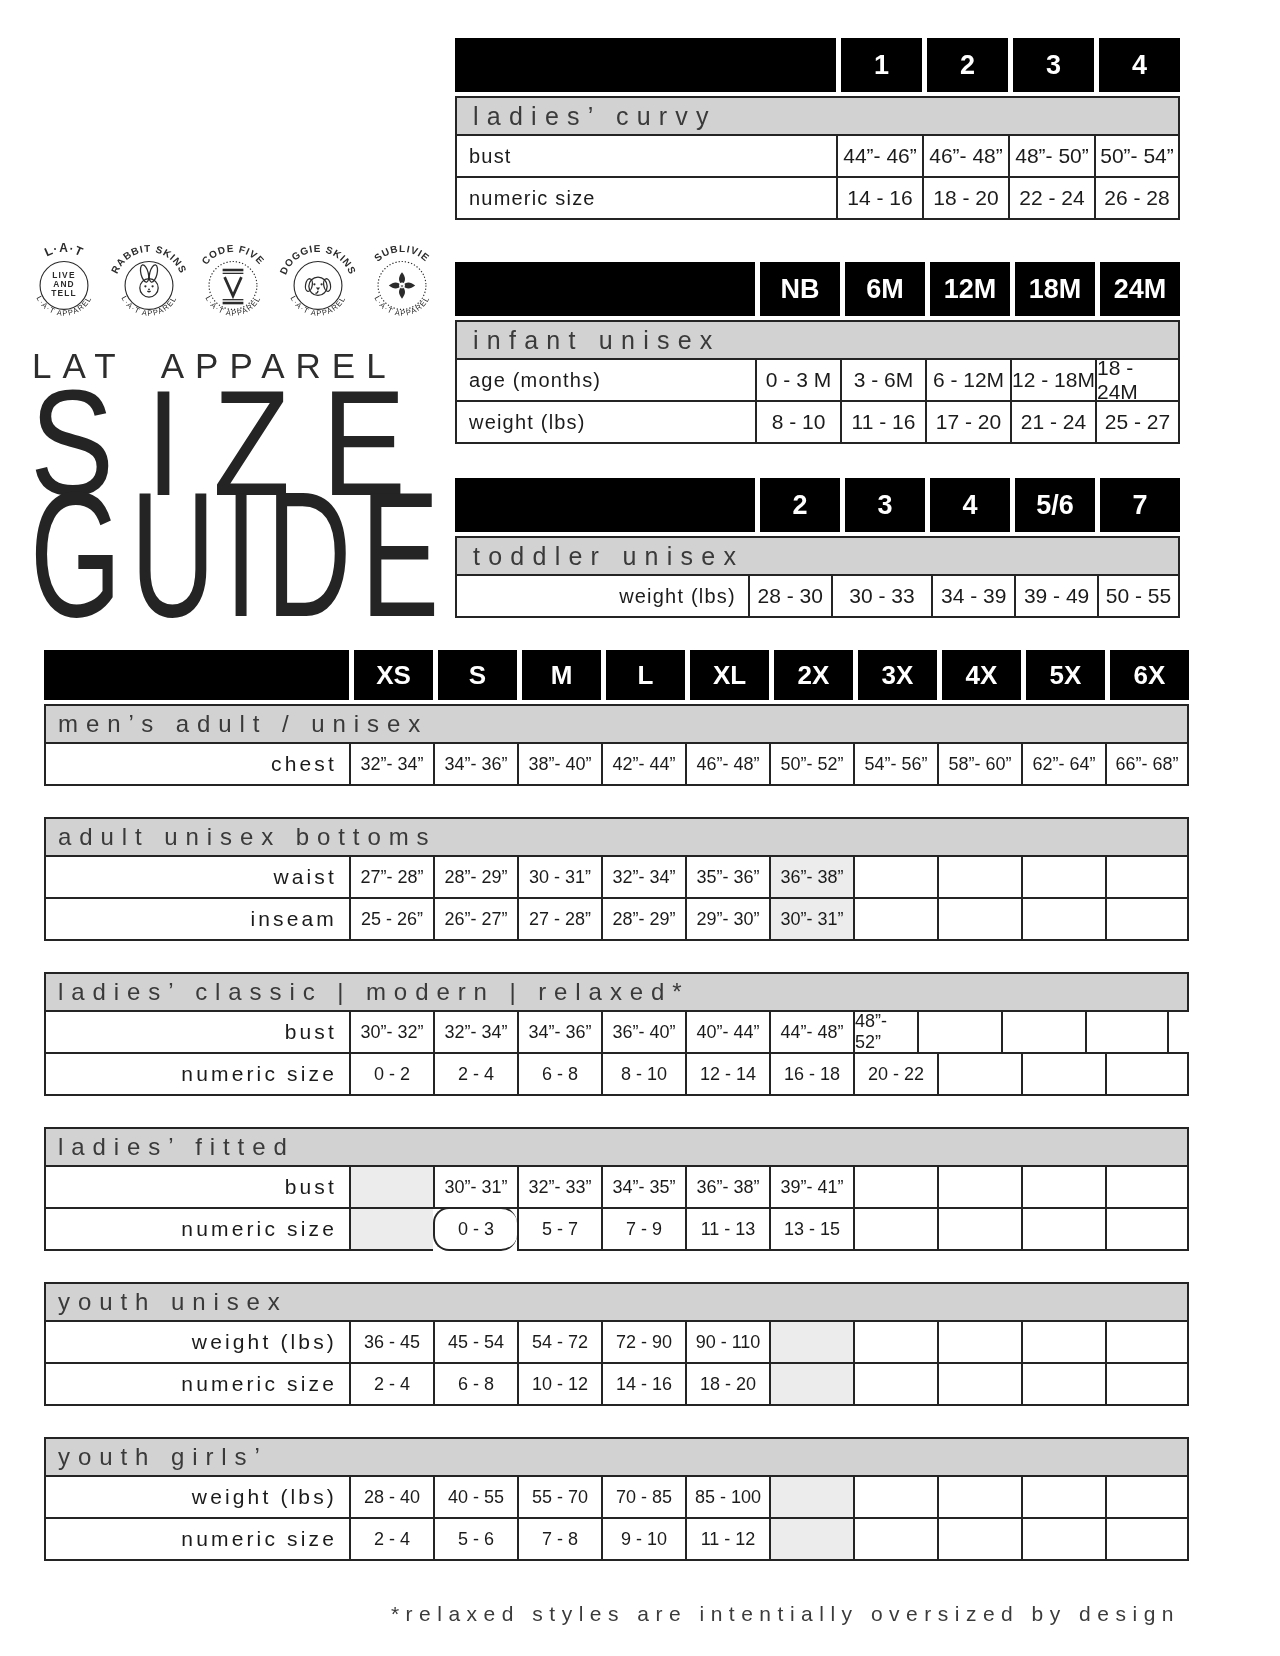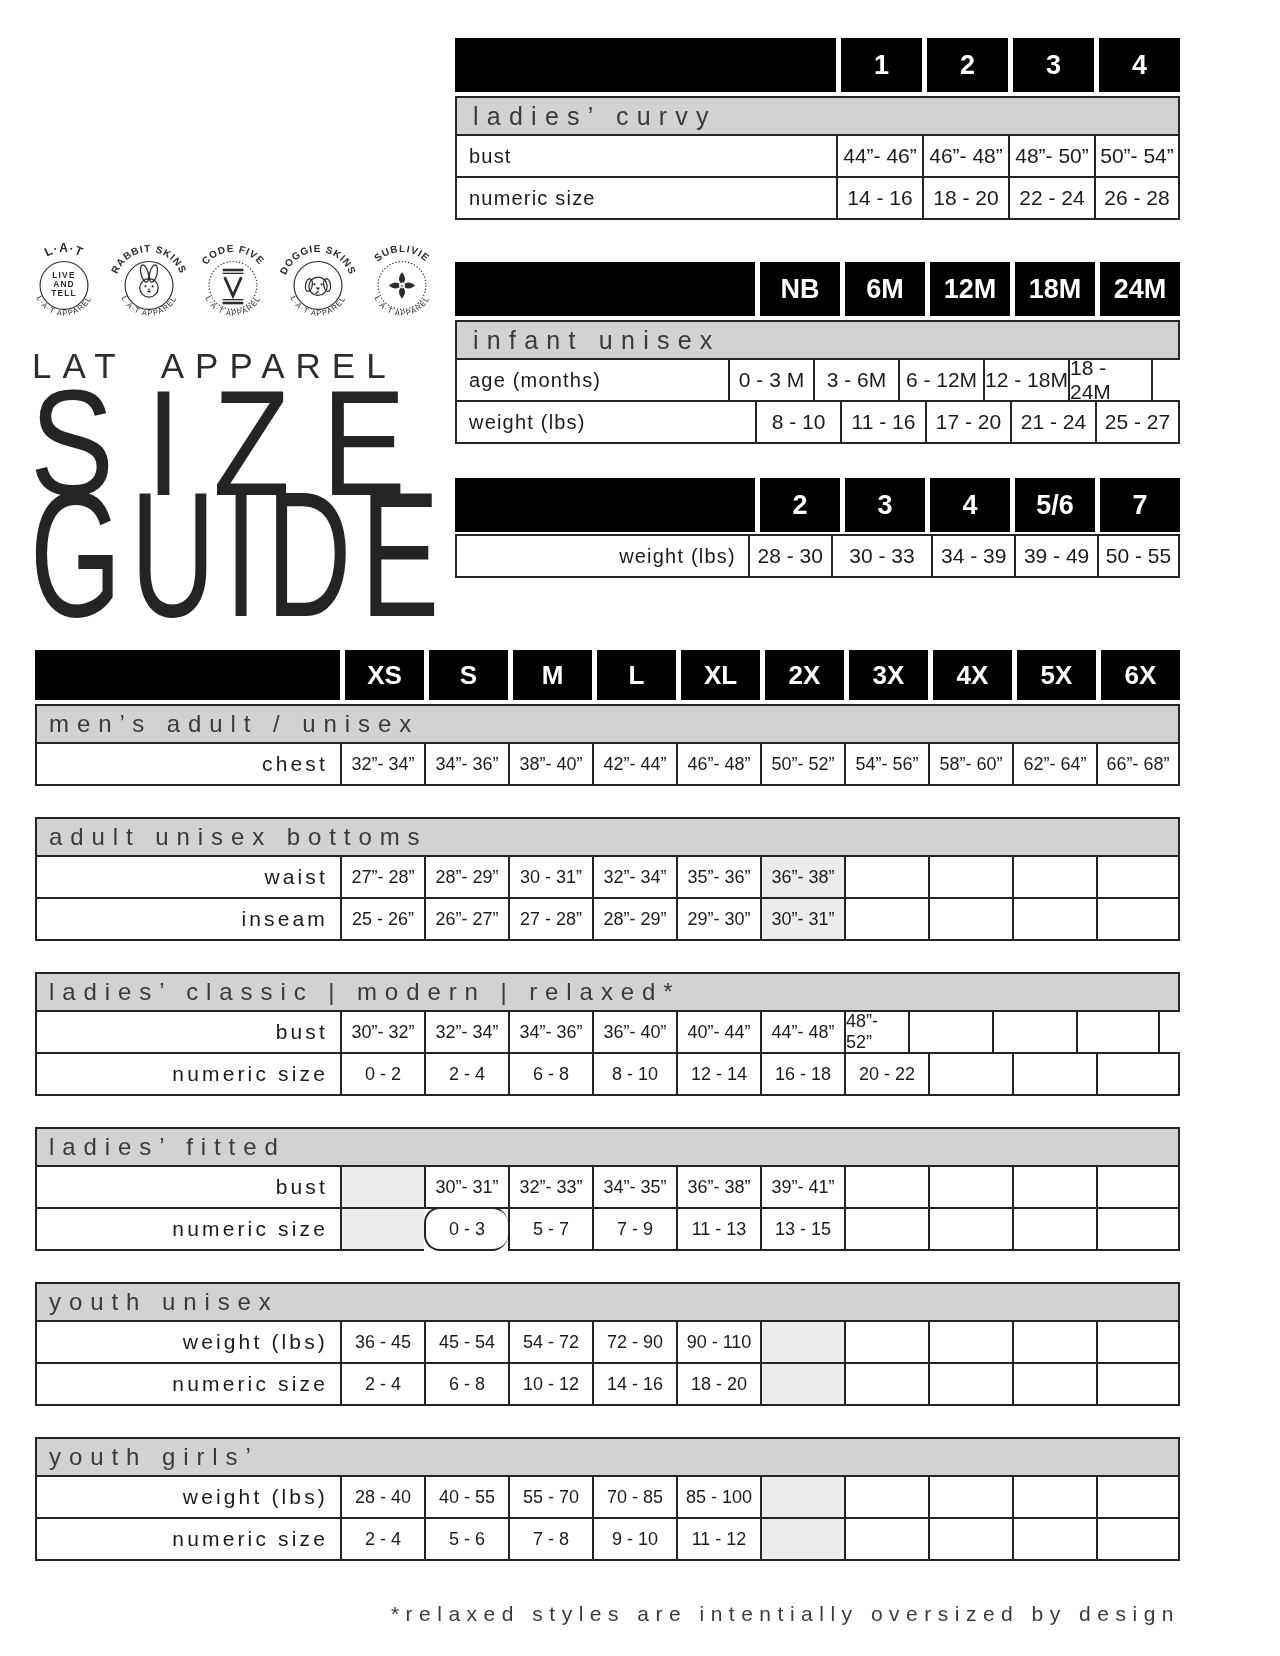--- a/index.html
+++ b/index.html
@@ -173,21 +173,21 @@
         <div class="hb" style="width: 300px;"></div>
         <div class="hc" style="width: 85px;">NB</div>
         <div class="hc" style="width: 85px;">6M</div>
         <div class="hc" style="width: 85px;">12M</div>
         <div class="hc" style="width: 85px;">18M</div>
         <div class="hc" style="width: 85px;">24M</div>
       </div>
       <div class="section first">
         <div class="band">infant unisex</div>
         <div class="drow">
-          <div class="cell lblcell" style="width: 273px;">age (months)</div>
+          <div class="cell lblcell" style="width: 300px;">age (months)</div>
           <div class="cell" style="width: 85px;">0 - 3 M</div>
           <div class="cell" style="width: 85px;">3 - 6M</div>
           <div class="cell" style="width: 85px;">6 - 12M</div>
           <div class="cell" style="width: 85px;">12 - 18M</div>
           <div class="cell last" style="width: 85px;">18 - 24M</div>
         </div>
         <div class="drow">
           <div class="cell lblcell" style="width: 300px;">weight (lbs)</div>
           <div class="cell" style="width: 85px;">8 - 10</div>
           <div class="cell" style="width: 85px;">11 - 16</div>
@@ -200,31 +200,32 @@
   <div id="table-toddler" class="sg small" style="left: 455px; top: 478px; width: 725px;">
       <div class="hrow">
         <div class="hb" style="width: 300px;"></div>
         <div class="hc" style="width: 85px;">2</div>
         <div class="hc" style="width: 85px;">3</div>
         <div class="hc" style="width: 85px;">4</div>
         <div class="hc" style="width: 85px;">5/6</div>
         <div class="hc" style="width: 85px;">7</div>
       </div>
       <div class="section first">
+        <div class="band">toddler unisex</div>
         <div class="drow">
           <div class="cell lblcell right" style="width: 300px;">weight (lbs)</div>
           <div class="cell" style="width: 85px;">28 - 30</div>
           <div class="cell" style="width: 103px;">30 - 33</div>
           <div class="cell" style="width: 85px;">34 - 39</div>
           <div class="cell" style="width: 85px;">39 - 49</div>
           <div class="cell last" style="width: 85px;">50 - 55</div>
         </div>
       </div>
     </div>
-  <div id="table-main" class="sg main-t" style="left: 35px; top: 650px; width: 1145px;">
+  <div id="table-main" class="sg main-t" style="left: 44px; top: 650px; width: 1145px;">
       <div class="hrow">
         <div class="hb" style="width: 305px;"></div>
         <div class="hc" style="width: 84px;">XS</div>
         <div class="hc" style="width: 84px;">S</div>
         <div class="hc" style="width: 84px;">M</div>
         <div class="hc" style="width: 84px;">L</div>
         <div class="hc" style="width: 84px;">XL</div>
         <div class="hc" style="width: 84px;">2X</div>
         <div class="hc" style="width: 84px;">3X</div>
         <div class="hc" style="width: 84px;">4X</div>

